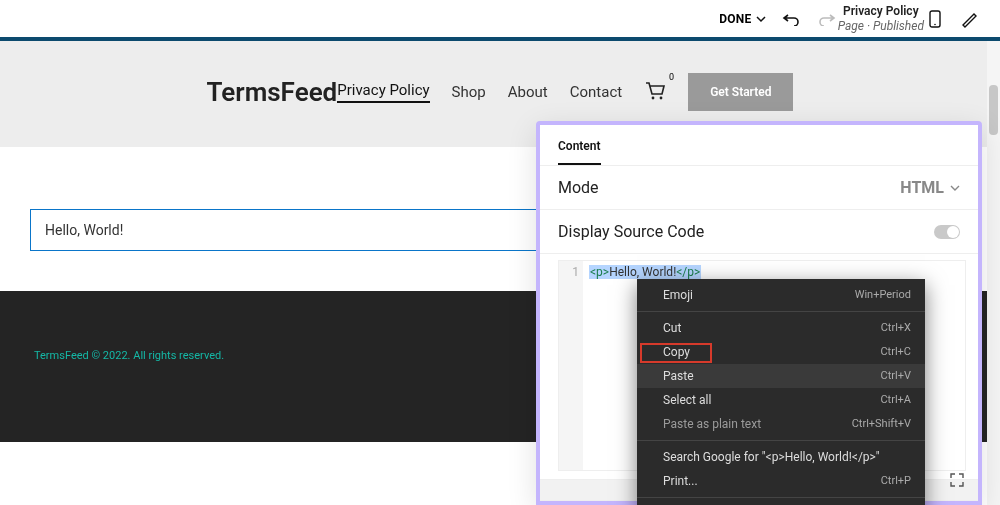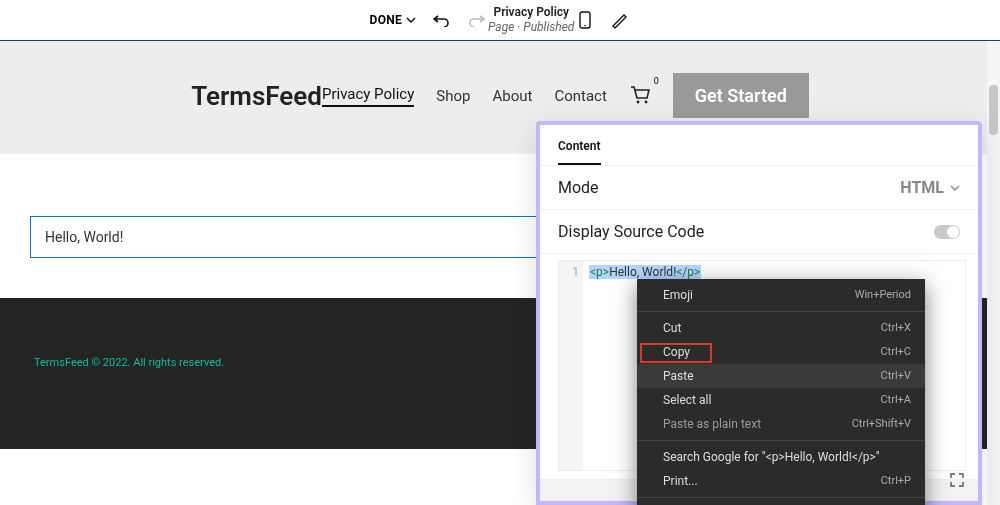--- a/index.html
+++ b/index.html
@@ -1,37 +1,37 @@
 <!DOCTYPE html>
 <html><head>
 <meta charset="utf-8">
 <style>
   * { margin: 0; padding: 0; box-sizing: border-box; font-family: -apple-system, BlinkMacSystemFont, "Segoe UI", Roboto, Helvetica, Arial, sans-serif; }
   body { width: 1000px; height: 505px; overflow: hidden; background: #fff; position: relative; }
 
   
-  .editor-bar { height: 41px; display: flex; align-items: center; justify-content: center; padding: 0 8px; background: #fff; border-bottom: 1px solid #0c4a6e; }
+  .editor-bar { height: 41px; display: flex; align-items: center; justify-content: flex-end; padding: 0 20px; background: #fff; border-bottom: 4px solid #0c4a6e; }
   .editor-left { display: flex; align-items: center; gap: 14px; }
   .done-btn { font-size: 12px; font-weight: 700; letter-spacing: .3px; display: flex; align-items: center; gap: 4px; cursor:pointer; }
   .chev { width: 10px; height: 10px; }
   .icon-btn { width: 22px; height: 22px; display:flex; align-items:center; justify-content:center; cursor:pointer; }
   .disabled { opacity: .28; }
   .editor-center { text-align: center; font-size: 12px; line-height: 1.25; color:#222; }
   .editor-center .sub { color:#666; font-style: italic; }
   .editor-right { display:flex; align-items:center; gap:12px; }
 
   
   .site-area { background: #ededed; padding: 32px 22px 36px 22px; display:flex; align-items:center; justify-content:center; }
   .brand { font-size: 26px; font-weight: 600; color:#222; }
   .nav { display:flex; align-items:center; gap:22px; }
   .nav a { font-size: 15px; color:#333; text-decoration:none; }
   .nav a.active { color:#111; border-bottom:2px solid #111; padding-bottom:2px; }
   .cart { position:relative; }
   .badge { position:absolute; top:-8px; right:-8px; font-size:9px; }
-  .cta-btn { background:#9a9a9a; color:#fff; font-size:18px; font-weight:600; padding:12px 22px; }
+  .cta-btn { background:#9a9a9a; color:#fff; font-size:12px; font-weight:600; padding:12px 22px; }
 
   
   .preview { background:#fff; min-height: 120px; padding: 62px 30px 40px 30px; }
   .hello-box { border:1px solid #0a75c9; padding: 12px 14px; font-size: 14px; color:#333; }
 
   
   .site-footer { background:#242424; color:#14b8a6; font-size:11px; padding: 58px 28px 80px 34px; }
 
   
   .content-panel { position:absolute; left:536px; top:121px; width:446px; height:384px; background:#fff; border:4px solid #c4b5fd; border-radius:4px 4px 0 0; box-shadow: 0 8px 30px rgba(0,0,0,.12); display:flex; flex-direction:column; }

